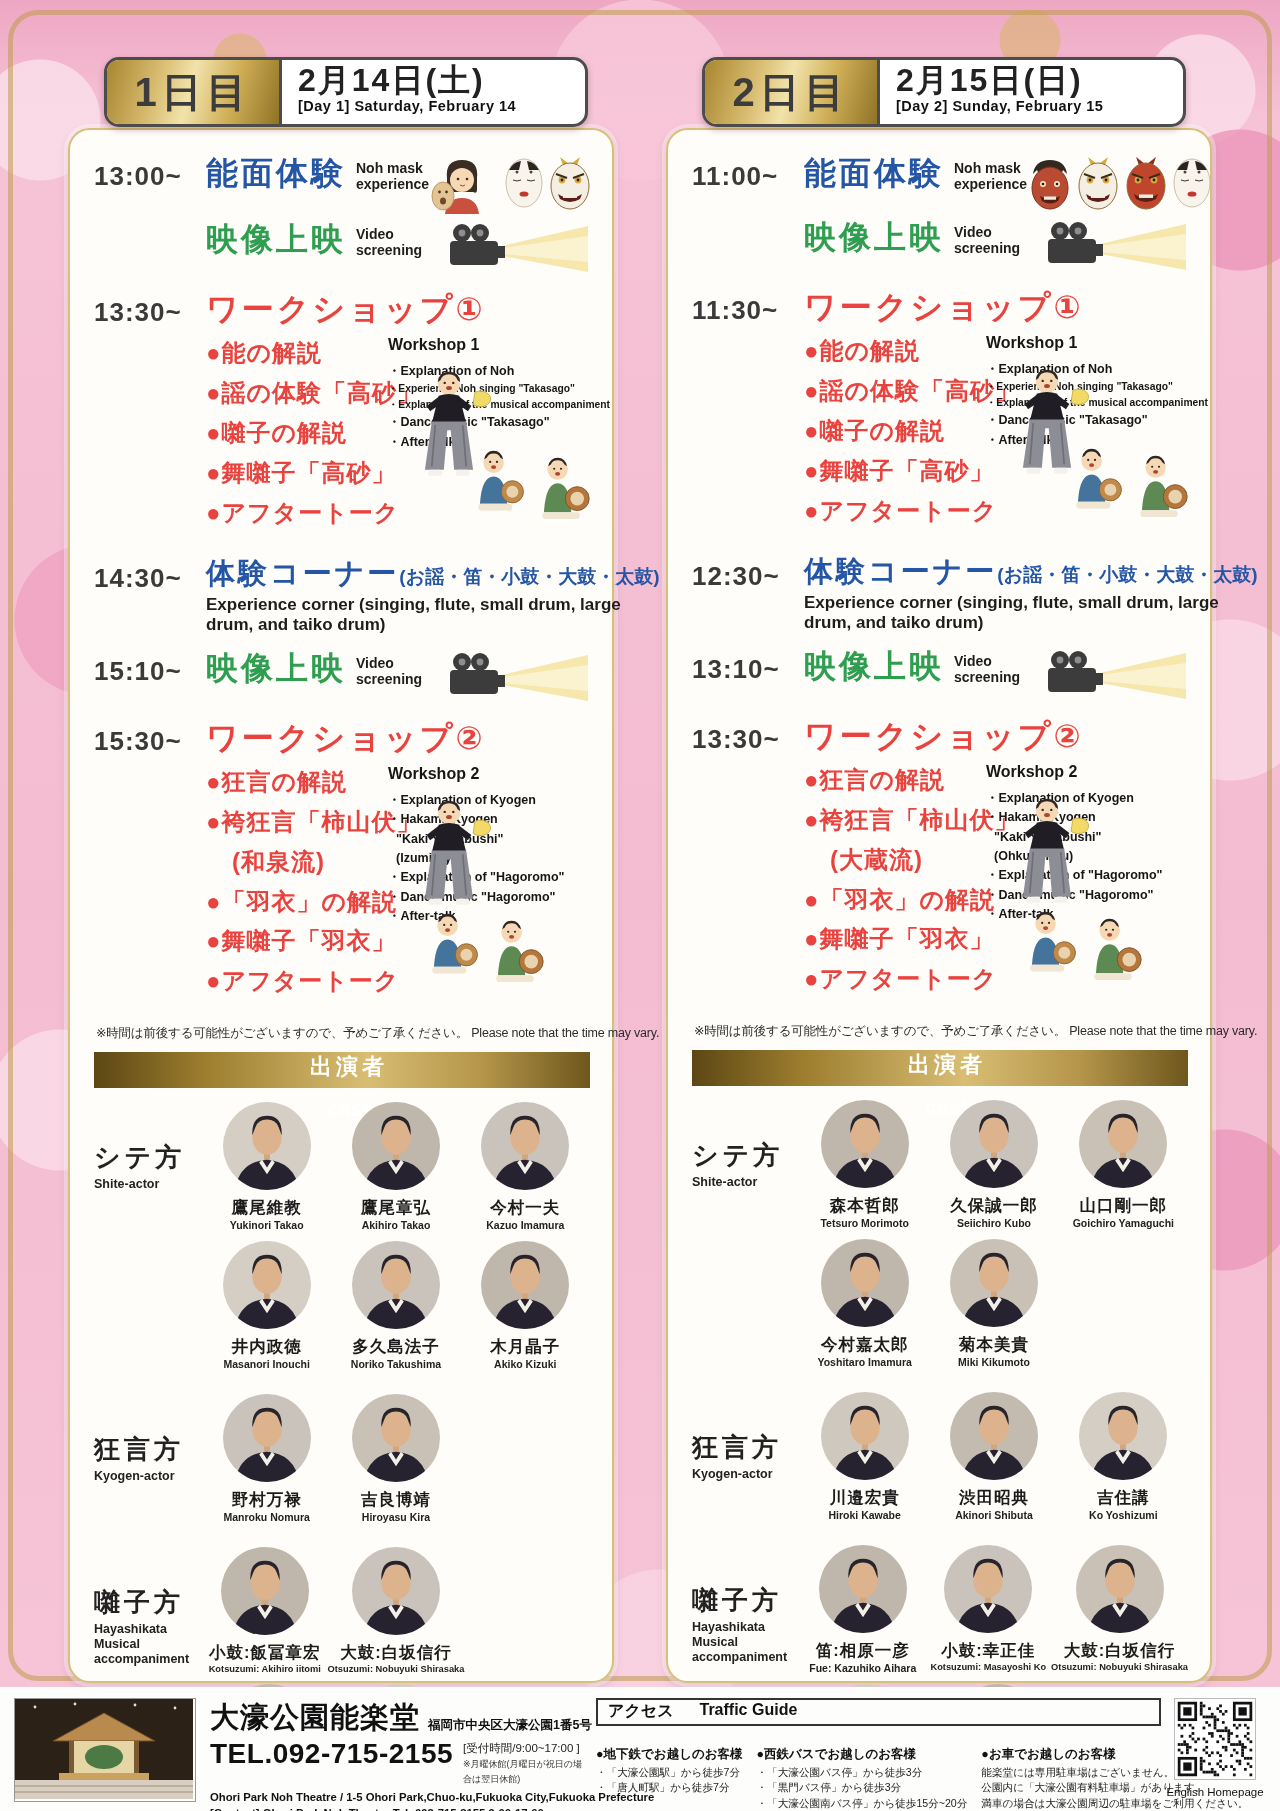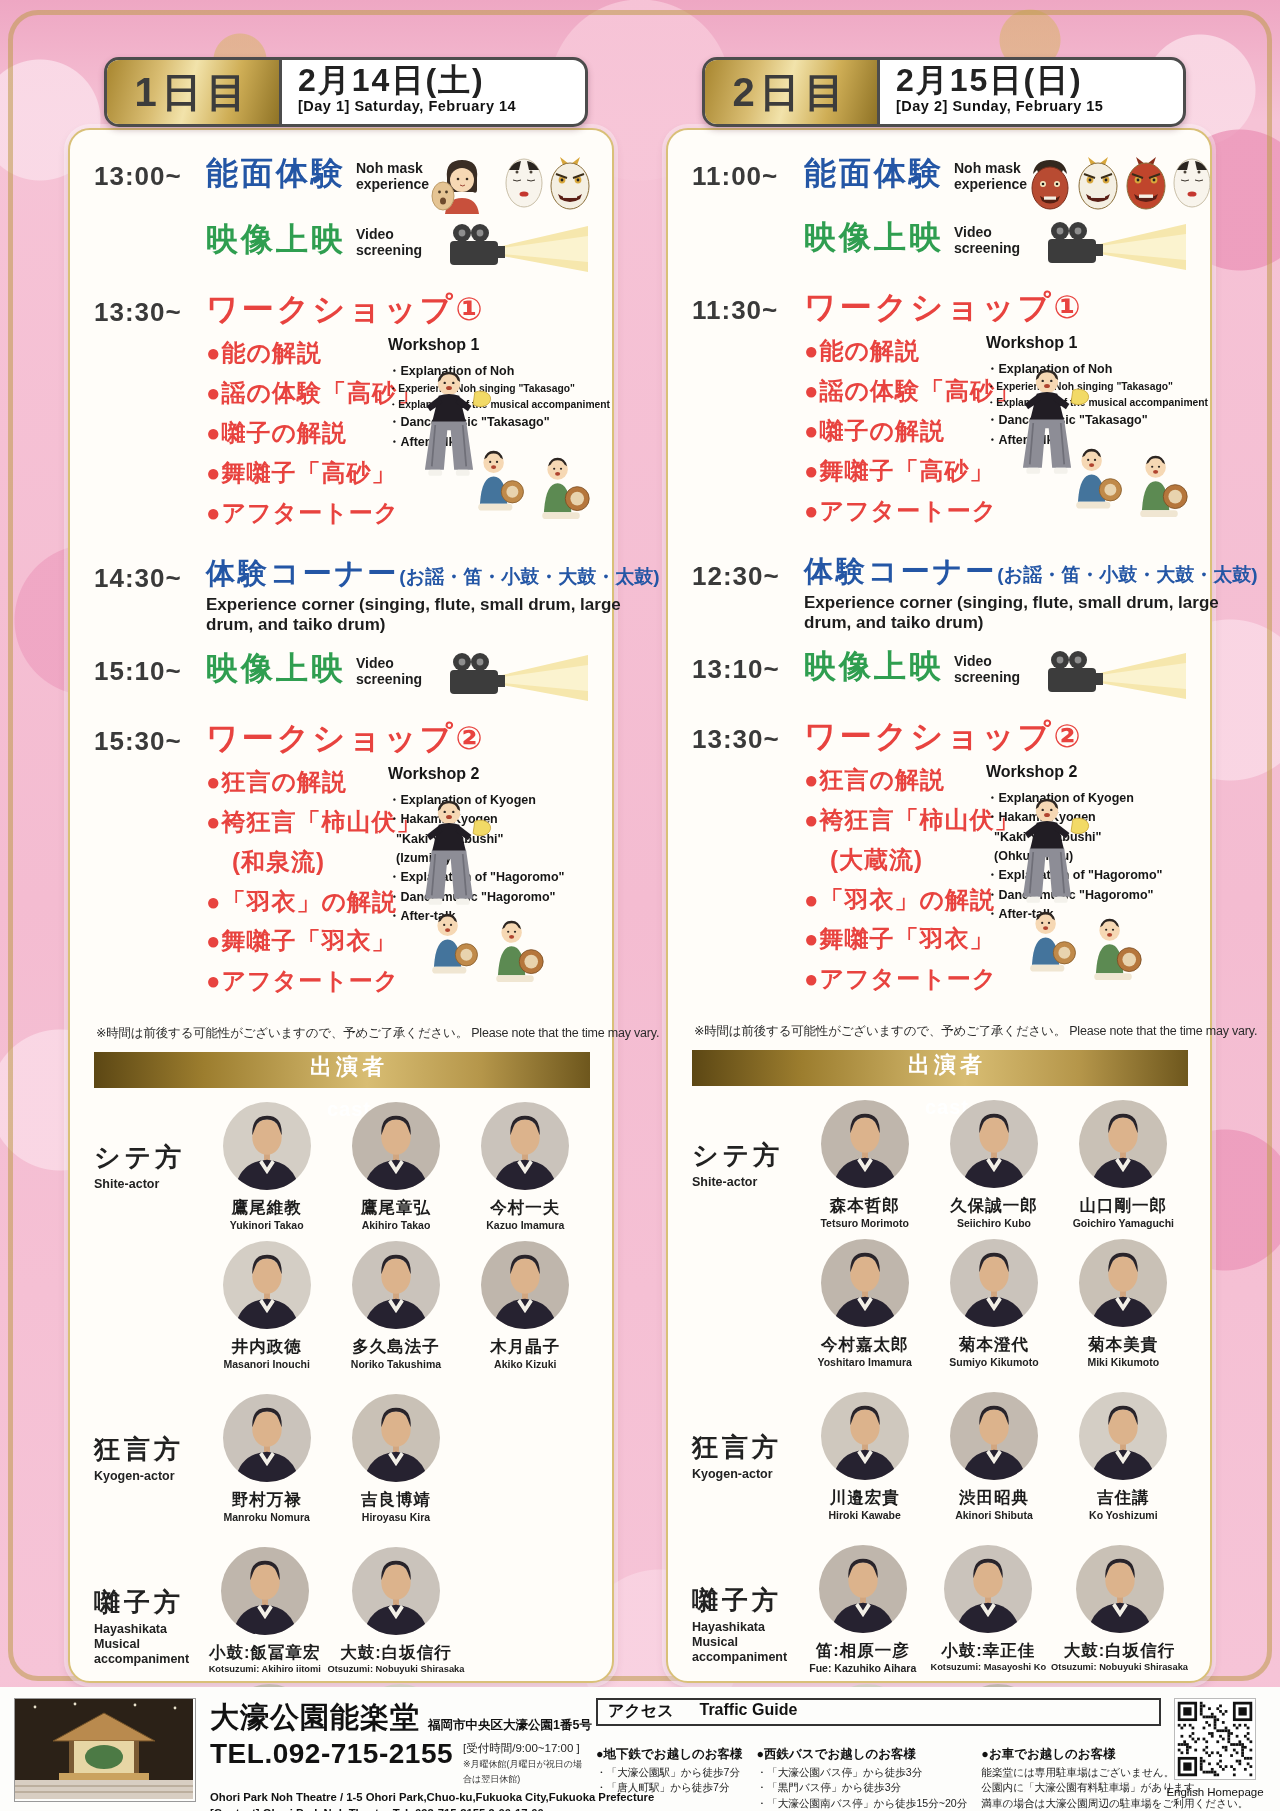--- a/index.html
+++ b/index.html
@@ -742,28 +742,20 @@
           </div>
           <div class="crow">
             <div class="member"><div class="photo"><svg width="88" height="88" viewBox="0 0 90 90">
     <rect width="90" height="90" fill="#bfb6ac"></rect>
     <rect x="42" y="48" width="6" height="14" fill="#d2a67f"></rect>
     <ellipse cx="45" cy="36" rx="15" ry="18" fill="#dcb38c"></ellipse>
     <path d="M30,34 Q29,14 45,14 Q61,14 60,34 L57,26 Q54,18 45,18 Q36,18 33,26 Z" fill="#29242a"></path>
     <path d="M12,90 Q17,61 45,59 Q73,61 78,90 Z" fill="#262230"></path>
     <path d="M37,62 L45,74 L53,62 L50,59 L45,67 L40,59 Z" fill="#f2efe6"></path>
                 </svg></div><div class="pname">今村嘉太郎</div><div class="pname-en">Yoshitaro Imamura</div></div>
-            <div class="member"><div class="photo"><svg width="88" height="88" viewBox="0 0 90 90">
-    <rect width="90" height="90" fill="#cac3bb"></rect>
-    <rect x="42" y="48" width="6" height="14" fill="#d2a67f"></rect>
-    <ellipse cx="45" cy="36" rx="15" ry="18" fill="#dcb38c"></ellipse>
-    <path d="M30,34 Q29,14 45,14 Q61,14 60,34 L57,26 Q54,18 45,18 Q36,18 33,26 Z" fill="#29242a"></path>
-    <path d="M12,90 Q17,61 45,59 Q73,61 78,90 Z" fill="#262230"></path>
-    <path d="M37,62 L45,74 L53,62 L50,59 L45,67 L40,59 Z" fill="#f2efe6"></path>
-                </svg></div><div class="pname">菊本澄代</div><div class="pname-en">Sumiyo Kikumoto</div></div>
             <div class="member"><div class="photo"><svg width="88" height="88" viewBox="0 0 90 90">
     <rect width="90" height="90" fill="#c9c1b6"></rect>
     <rect x="42" y="48" width="6" height="14" fill="#d2a67f"></rect>
     <ellipse cx="45" cy="36" rx="15" ry="18" fill="#dcb38c"></ellipse>
     <path d="M30,34 Q29,14 45,14 Q61,14 60,34 L57,26 Q54,18 45,18 Q36,18 33,26 Z" fill="#29242a"></path>
     <path d="M12,90 Q17,61 45,59 Q73,61 78,90 Z" fill="#262230"></path>
     <path d="M37,62 L45,74 L53,62 L50,59 L45,67 L40,59 Z" fill="#f2efe6"></path>
                 </svg></div><div class="pname">菊本美貴</div><div class="pname-en">Miki Kikumoto</div></div>
           </div>
         </div>

